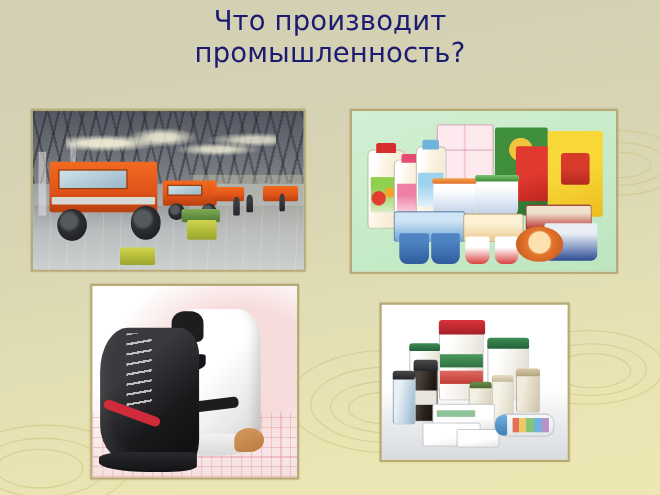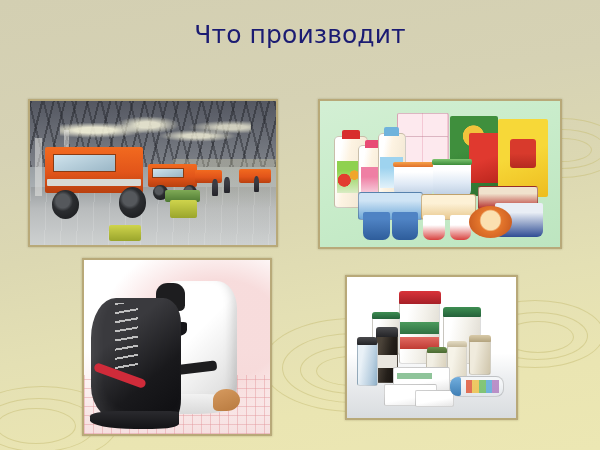--- a/index.html
+++ b/index.html
@@ -36,21 +36,21 @@
   }
   .ripple {
     position: absolute;
     border-radius: 50%;
     border: 1px solid rgba(200, 192, 120, 0.55);
   }
 
   
   .title-block {
     position: absolute;
-    top: 20px;
+    top: 4px;
     left: 0;
     width: 600px;
     text-align: center;
     line-height: 1.16;
   }
   .title-line {
     color: #1b1b72;
     font-size: 25px;
     font-weight: 400;
     letter-spacing: 0.1px;
@@ -312,20 +312,21 @@
     <div class="ripple" style="left:518px; top:129px; width:86px; height:38px;"></div>
     <div class="ripple" style="left:534px; top:138px; width:56px; height:22px;"></div>
 
     <div class="ripple" style="left:-34px; top:386px; width:150px; height:74px;"></div>
     <div class="ripple" style="left:-18px; top:398px; width:112px; height:52px;"></div>
     <div class="ripple" style="left:-4px; top:408px; width:78px; height:34px;"></div>
   </div>
 
   <div class="title-block">
     <div class="title-line">Что производит</div>
+    <div class="title-line">промышленность?</div>
   </div>
 
   <div class="photo" id="photo-factory">
     <div class="scene">
       <div class="f-bg"></div>
       <div class="f-ceiling"></div>
       <div class="f-lights"></div>
       <div class="f-floor"></div>
       <div class="f-aisle"></div>
 

